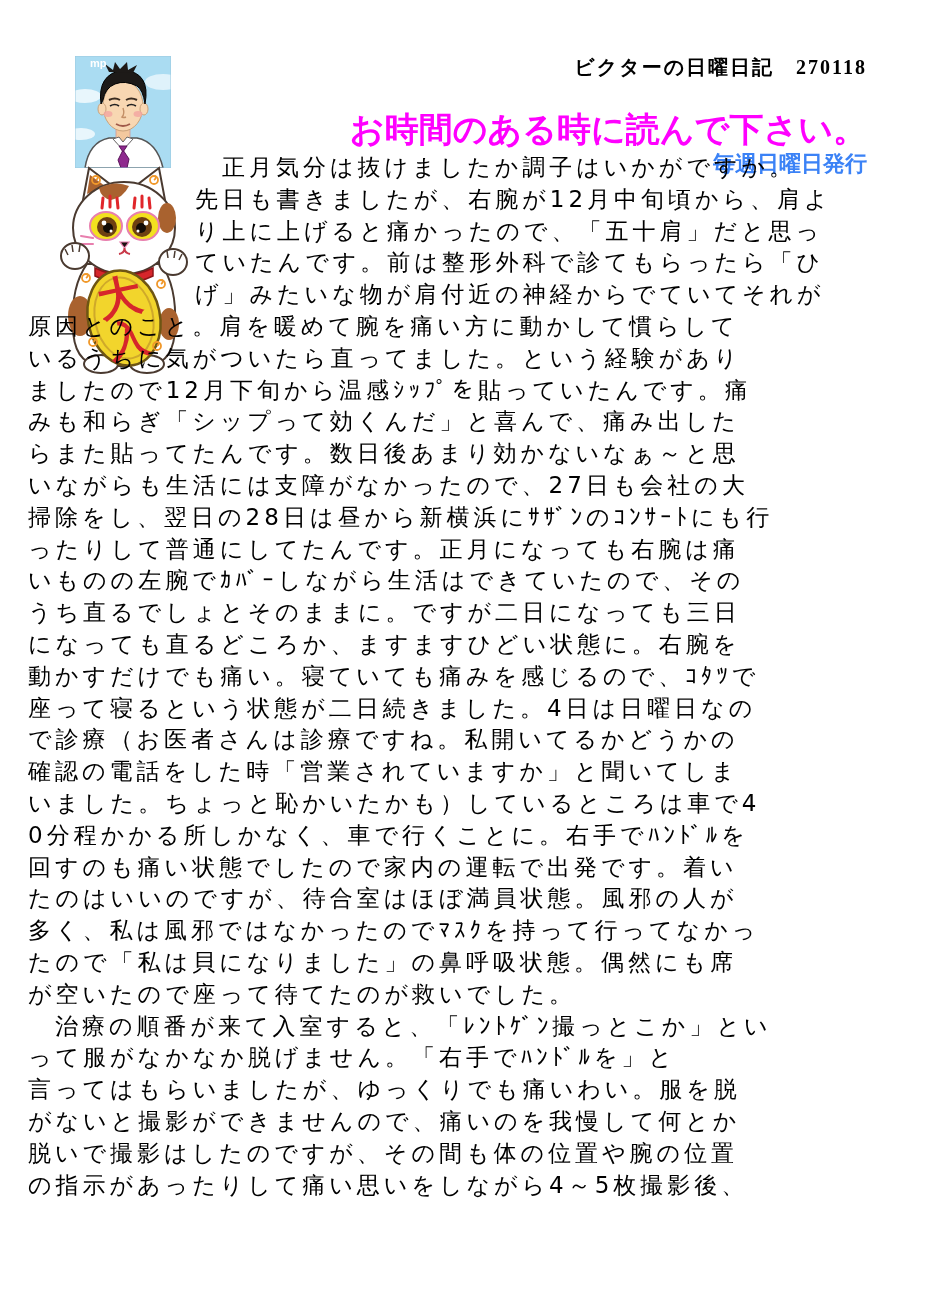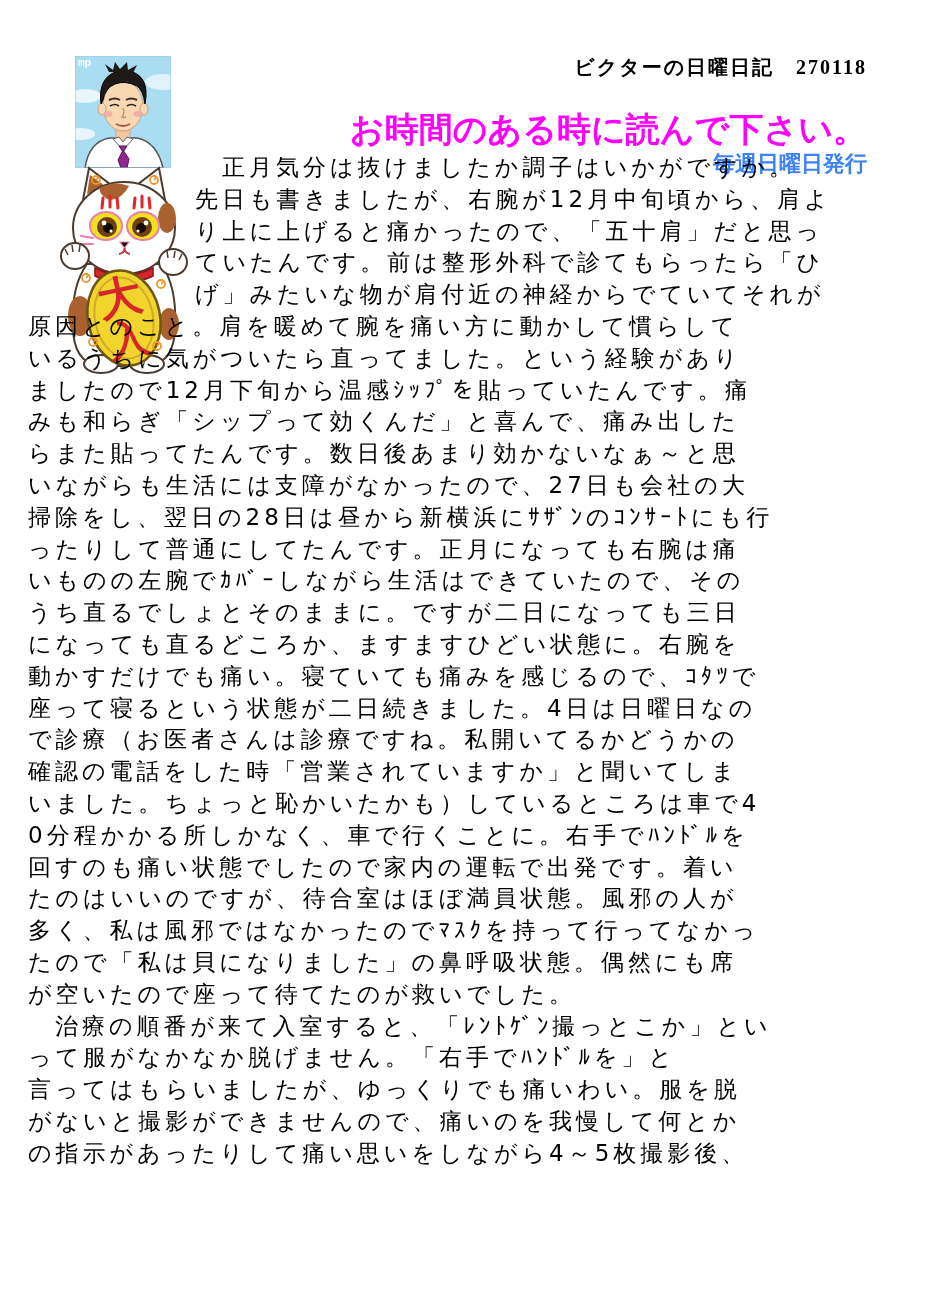--- a/index.html
+++ b/index.html
@@ -92,21 +92,21 @@
         <ellipse cx="33" cy="58" rx="4.5" ry="3" fill="#f2a5a0" opacity="0.8"></ellipse>
         <ellipse cx="63" cy="58" rx="4.5" ry="3" fill="#f2a5a0" opacity="0.8"></ellipse>
 
         <path d="M48 52 Q50 58 47 61 Q49 62 51 61" stroke="#c49067" stroke-width="1.4" fill="none"></path>
 
         <path d="M41 68 Q48 72 55 68" stroke="#a05a4a" stroke-width="1.8" fill="none"></path>
       </g>
       <rect x="0" y="0" width="96" height="112" fill="none" stroke="#9bc8de" stroke-width="1"></rect>
     </svg>
     <svg width="0" height="0"></svg>
-    <div style="position:absolute;left:3px;top:1px;color:#ffffff;font-size:11px;font-weight:bold;font-family:Liberation Mono, monospace;">mp</div>
+    <div style="position:absolute;left:15px;top:1px;color:#ffffff;font-size:11px;font-weight:bold;font-family:Liberation Sans, sans-serif;">mp</div>
   </div>
 
   <div class="header">
     <div class="title">ビクターの日曜日記　270118</div>
     <div class="subtitle">お時間のある時に読んで下さい。</div>
     <div class="issuance">毎週日曜日発行</div>
   </div>
 
   <div class="cat">
     <svg width="142" height="210" viewBox="0 0 142 210">
@@ -211,16 +211,17 @@
       <div class="line">0分程かかる所しかなく、車で行くことに。右手でﾊﾝﾄﾞﾙを</div>
       <div class="line">回すのも痛い状態でしたので家内の運転で出発です。着い</div>
       <div class="line">たのはいいのですが、待合室はほぼ満員状態。風邪の人が</div>
       <div class="line">多く、私は風邪ではなかったのでﾏｽｸを持って行ってなかっ</div>
       <div class="line">たので「私は貝になりました」の鼻呼吸状態。偶然にも席</div>
       <div class="line">が空いたので座って待てたのが救いでした。</div>
       <div class="line">　治療の順番が来て入室すると、「ﾚﾝﾄｹﾞﾝ撮っとこか」とい</div>
       <div class="line">って服がなかなか脱げません。「右手でﾊﾝﾄﾞﾙを」と</div>
       <div class="line">言ってはもらいましたが、ゆっくりでも痛いわい。服を脱</div>
       <div class="line">がないと撮影ができませんので、痛いのを我慢して何とか</div>
+      <div class="line">脱いで撮影はしたのですが、その間も体の位置や腕の位置</div>
       <div class="line">の指示があったりして痛い思いをしながら4～5枚撮影後、</div>
     </div>
 
 </div>
 
 </body></html>

